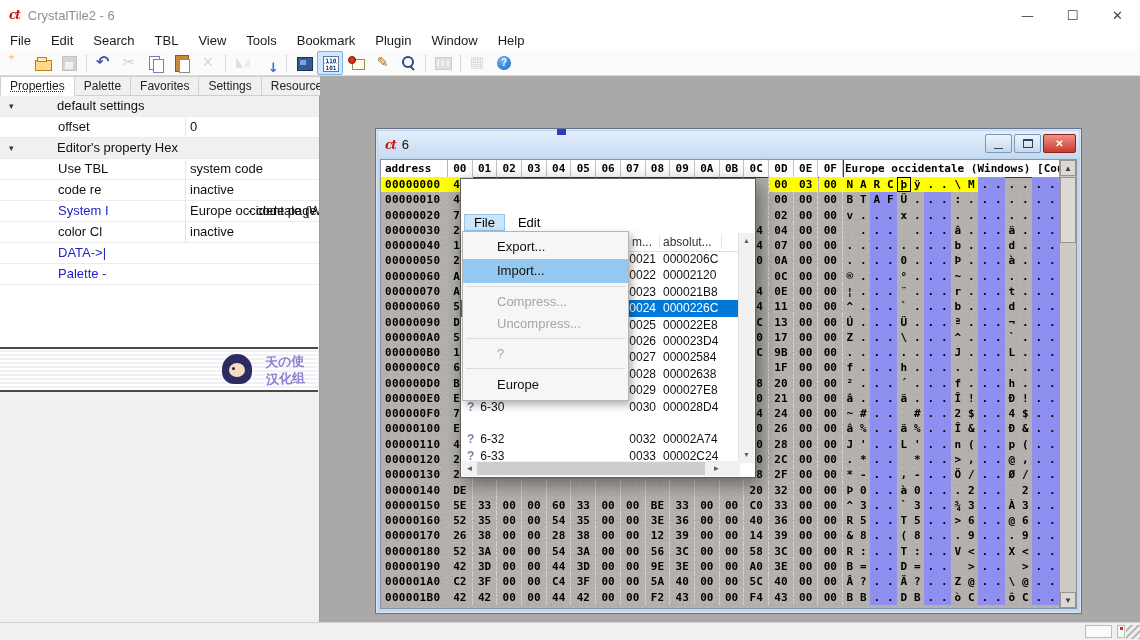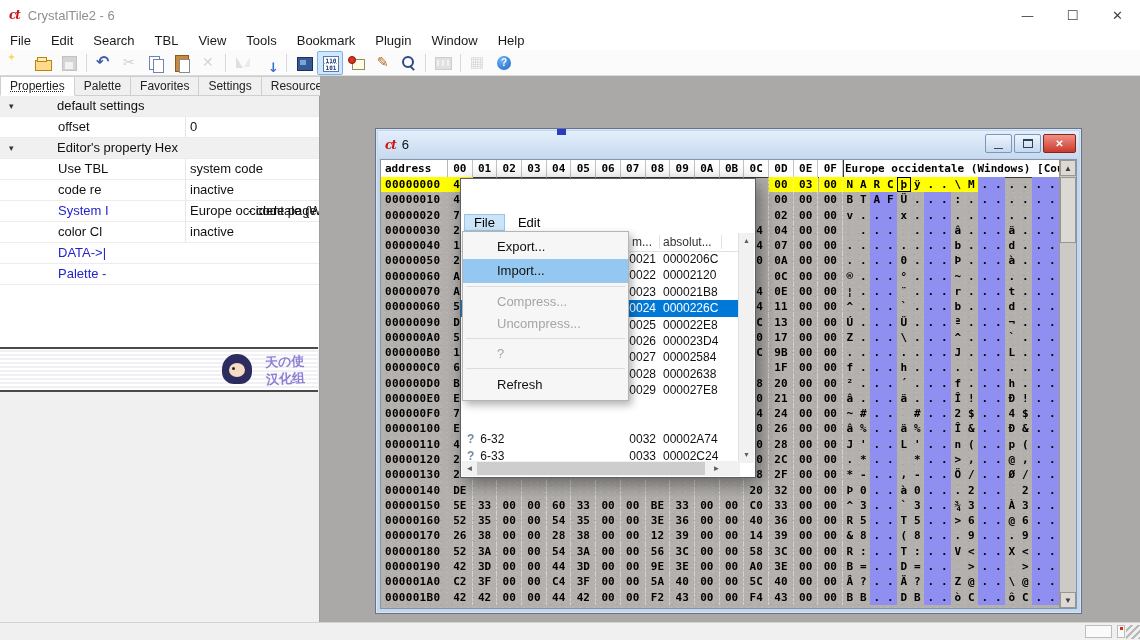--- a/index.html
+++ b/index.html
@@ -1381,20 +1381,25 @@
         <div class="firow" style="top: 114.8px;">
           <span class="fname"></span>
           <span class="fm">0028</span>
           <span class="fabs">00002638</span>
         </div>
         <div class="firow" style="top: 131.2px;">
           <span class="fname"><span class="fq">?</span><span class="fnm">6-29</span></span>
           <span class="fm">0029</span>
           <span class="fabs">000027E8</span>
         </div>
+        <div class="firow" style="top: 147.6px;">
+          <span class="fname"><span class="fq">?</span><span class="fnm">6-30</span></span>
+          <span class="fm">0030</span>
+          <span class="fabs">000028D4</span>
+        </div>
         <div class="firow" style="top: 180.4px;">
           <span class="fname"><span class="fq">?</span><span class="fnm">6-32</span></span>
           <span class="fm">0032</span>
           <span class="fabs">00002A74</span>
         </div>
         <div class="firow" style="top: 196.8px;">
           <span class="fname"><span class="fq">?</span><span class="fnm">6-33</span></span>
           <span class="fm">0033</span>
           <span class="fabs">00002C24</span>
         </div>
@@ -1410,21 +1415,21 @@
     </div>
     <div class="fi-dropdown" id="fi-dropdown">
         <div class="dditem">Export...</div>
         <div class="dditem hl">Import...</div>
         <div class="ddsep"></div>
         <div class="dditem sm dis">Compress...</div>
         <div class="dditem sm dis">Uncompress...</div>
         <div class="ddsep"></div>
         <div class="dditem sm dis">?</div>
         <div class="ddsep"></div>
-        <div class="dditem">Refresh</div>
+        <div class="dditem">Europe</div>
       </div>
   </div>
 
   <div class="statusbar">
     <span class="st-seg1"></span>
     <span class="st-seg2"></span>
     <span class="st-grip"></span>
   </div>
 
 </div>

